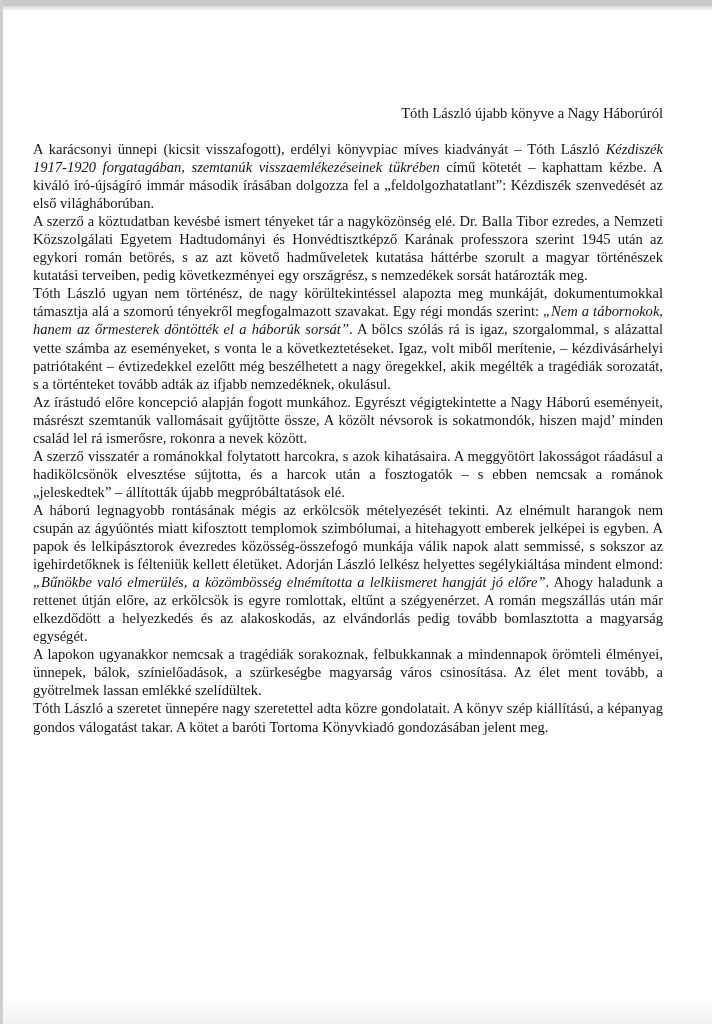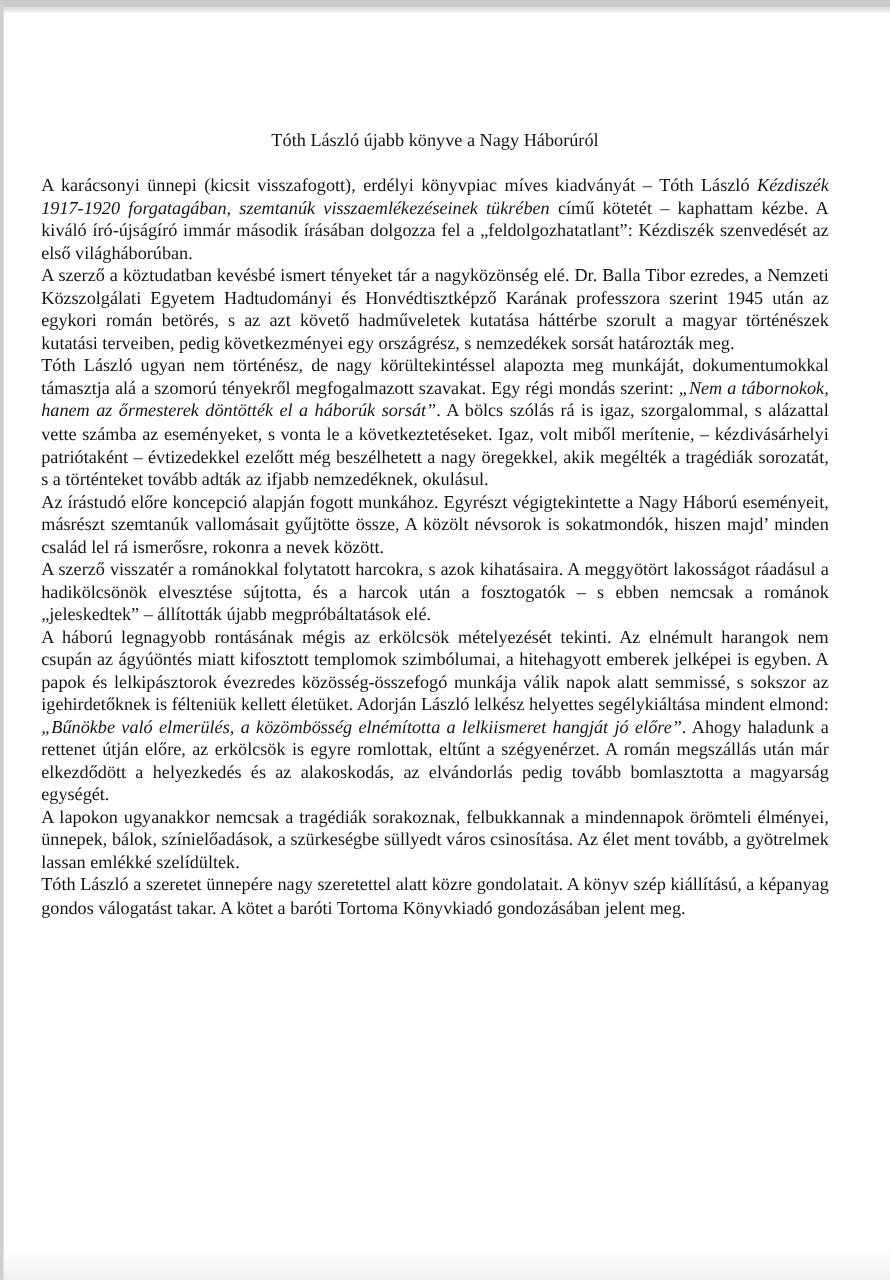--- a/index.html
+++ b/index.html
@@ -27,21 +27,21 @@
     background: linear-gradient(#ffffff, #f0f0f0);
   }
   .page {
     position: absolute; left: 33px; top: 104px; width: 630px;
   }
   .title {
     text-align: center; font-weight: bold; font-size: 17.5px;
     line-height: 20px; margin: 0;
   }
   .subtitle {
-    text-align: center; font-size: 14.6px; line-height: 18px; margin: 0 0 18px 0;
+    text-align: right; font-size: 14.6px; line-height: 18px; margin: 0 0 18px 0;
   }
   .para {
     text-align: justify; font-size: 14.55px; line-height: 18.05px; margin: 0;
   }
   .para em { font-style: italic; }
 </style>
 </head>
 <body>
 
 <div class="topbar"></div>
@@ -56,18 +56,18 @@
   <p class="para">A szerző a köztudatban kevésbé ismert tényeket tár a nagyközönség elé. Dr. Balla Tibor ezredes, a Nemzeti Közszolgálati Egyetem Hadtudományi és Honvédtisztképző Karának professzora szerint 1945 után az egykori román betörés, s az azt követő hadműveletek kutatása háttérbe szorult a magyar történészek kutatási terveiben, pedig következményei egy országrész, s nemzedékek sorsát határozták meg.</p>
 
   <p class="para"><span>Tóth László ugyan nem történész, de nagy körültekintéssel alapozta meg munkáját, dokumentumokkal támasztja alá a szomorú tényekről megfogalmazott szavakat. Egy régi mondás szerint: </span><em>„Nem a tábornokok, hanem az őrmesterek döntötték el a háborúk sorsát”</em><span>. A bölcs szólás rá is igaz, szorgalommal, s alázattal vette számba az eseményeket, s vonta le a következtetéseket. Igaz, volt miből merítenie, – kézdivásárhelyi patriótaként – évtizedekkel ezelőtt még beszélhetett a nagy öregekkel, akik megélték a tragédiák sorozatát, s a történteket tovább adták az ifjabb nemzedéknek, okulásul.</span></p>
 
   <p class="para">Az írástudó előre koncepció alapján fogott munkához. Egyrészt végigtekintette a Nagy Háború eseményeit, másrészt szemtanúk vallomásait gyűjtötte össze, A közölt névsorok is sokatmondók, hiszen majd’ minden család lel rá ismerősre, rokonra a nevek között.</p>
 
   <p class="para">A szerző visszatér a románokkal folytatott harcokra, s azok kihatásaira. A meggyötört lakosságot ráadásul a hadikölcsönök elvesztése sújtotta, és a harcok után a fosztogatók – s ebben nemcsak a románok „jeleskedtek” – állították újabb megpróbáltatások elé.</p>
 
   <p class="para"><span>A háború legnagyobb rontásának mégis az erkölcsök mételyezését tekinti. Az elnémult harangok nem csupán az ágyúöntés miatt kifosztott templomok szimbólumai, a hitehagyott emberek jelképei is egyben. A papok és lelkipásztorok évezredes közösség-összefogó munkája válik napok alatt semmissé, s sokszor az igehirdetőknek is félteniük kellett életüket. Adorján László lelkész helyettes segélykiáltása mindent elmond: </span><em>„Bűnökbe való elmerülés, a közömbösség elnémította a lelkiismeret hangját jó előre”</em><span>. Ahogy haladunk a rettenet útján előre, az erkölcsök is egyre romlottak, eltűnt a szégyenérzet. A román megszállás után már elkezdődött a helyezkedés és az alakoskodás, az elvándorlás pedig tovább bomlasztotta a magyarság egységét.</span></p>
 
-  <p class="para">A lapokon ugyanakkor nemcsak a tragédiák sorakoznak, felbukkannak a mindennapok örömteli élményei, ünnepek, bálok, színielőadások, a szürkeségbe süllyedt város csinosítása. Az élet ment tovább, a gyötrelmek lassan emlékké szelídültek.</p>
+  <p class="para">A lapokon ugyanakkor nemcsak a tragédiák sorakoznak, felbukkannak a mindennapok örömteli élményei, ünnepek, bálok, színielőadások, a szürkeségbe magyarság város csinosítása. Az élet ment tovább, a gyötrelmek lassan emlékké szelídültek.</p>
 
-  <p class="para">Tóth László a szeretet ünnepére nagy szeretettel alatt közre gondolatait. A könyv szép kiállítású, a képanyag gondos válogatást takar. A kötet a baróti Tortoma Könyvkiadó gondozásában jelent meg.</p>
+  <p class="para">Tóth László a szeretet ünnepére nagy szeretettel adta közre gondolatait. A könyv szép kiállítású, a képanyag gondos válogatást takar. A kötet a baróti Tortoma Könyvkiadó gondozásában jelent meg.</p>
 </div>
 
 <div class="bottom-shade"></div>
 
 </body></html>

